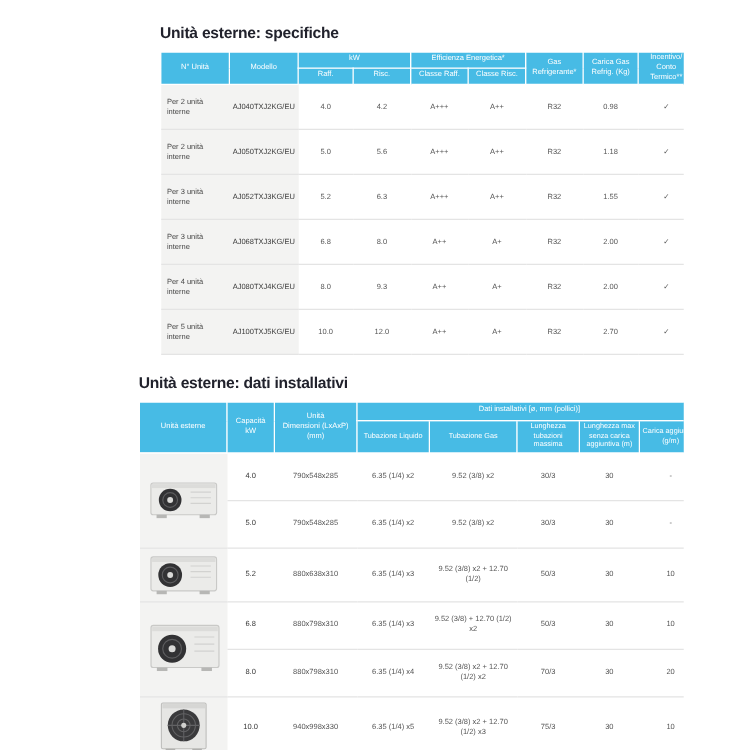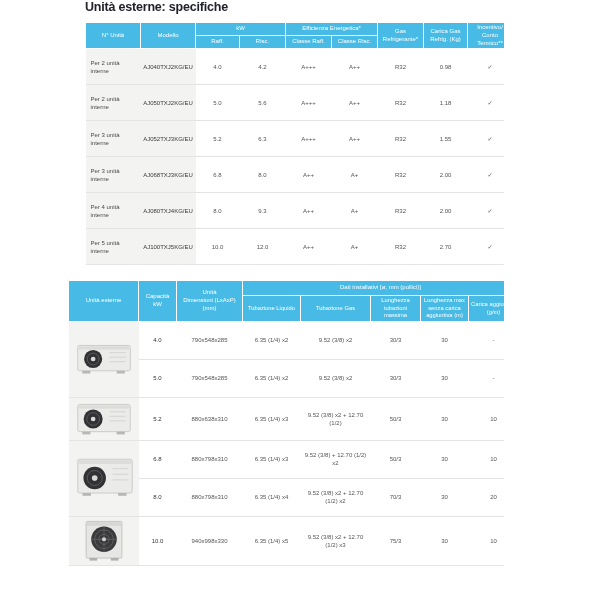--- a/index.html
+++ b/index.html
@@ -1,19 +1,21 @@
 <!DOCTYPE html>
 <html><head>
 <meta charset="utf-8">
 <style>
   * { box-sizing: border-box; margin: 0; padding: 0; }
   html,body { background:#fff; }
   .page {
     width: 504px; height: 600px; background: #ffffff; overflow: hidden;
     font-family: "Liberation Sans", sans-serif; position: relative;
+    padding-top: 19px;
+    margin-left: 43px;
   }
   .sec1 { margin-left: 85px; width: 427px; }
   .sec2 { margin-left: 68px; width: 450px; margin-top: 15px; }
   .title {
     font-size: 12.5px; font-weight: 700; color: #21222c;
     letter-spacing: -0.2px; margin-bottom: 8px;
   }
   table { border-collapse: collapse; table-layout: fixed; }
   table.spec { width: 427px; }
   table.install { width: 450px; }
@@ -152,20 +154,21 @@
           <td>A+</td>
           <td>R32</td>
           <td>2.70</td>
           <td>✓</td>
         </tr>
       </tbody>
     </table>
   </div>
 
   <div class="sec2">
+    <div class="title">Unità esterne: dati installativi</div>
 
     <table class="install">
       <colgroup>
         <col style="width:70px">
           <col style="width:38px">
           <col style="width:66px">
         <col style="width:58px">
           <col style="width:70px">
           <col style="width:50px">
         <col style="width:48px">

